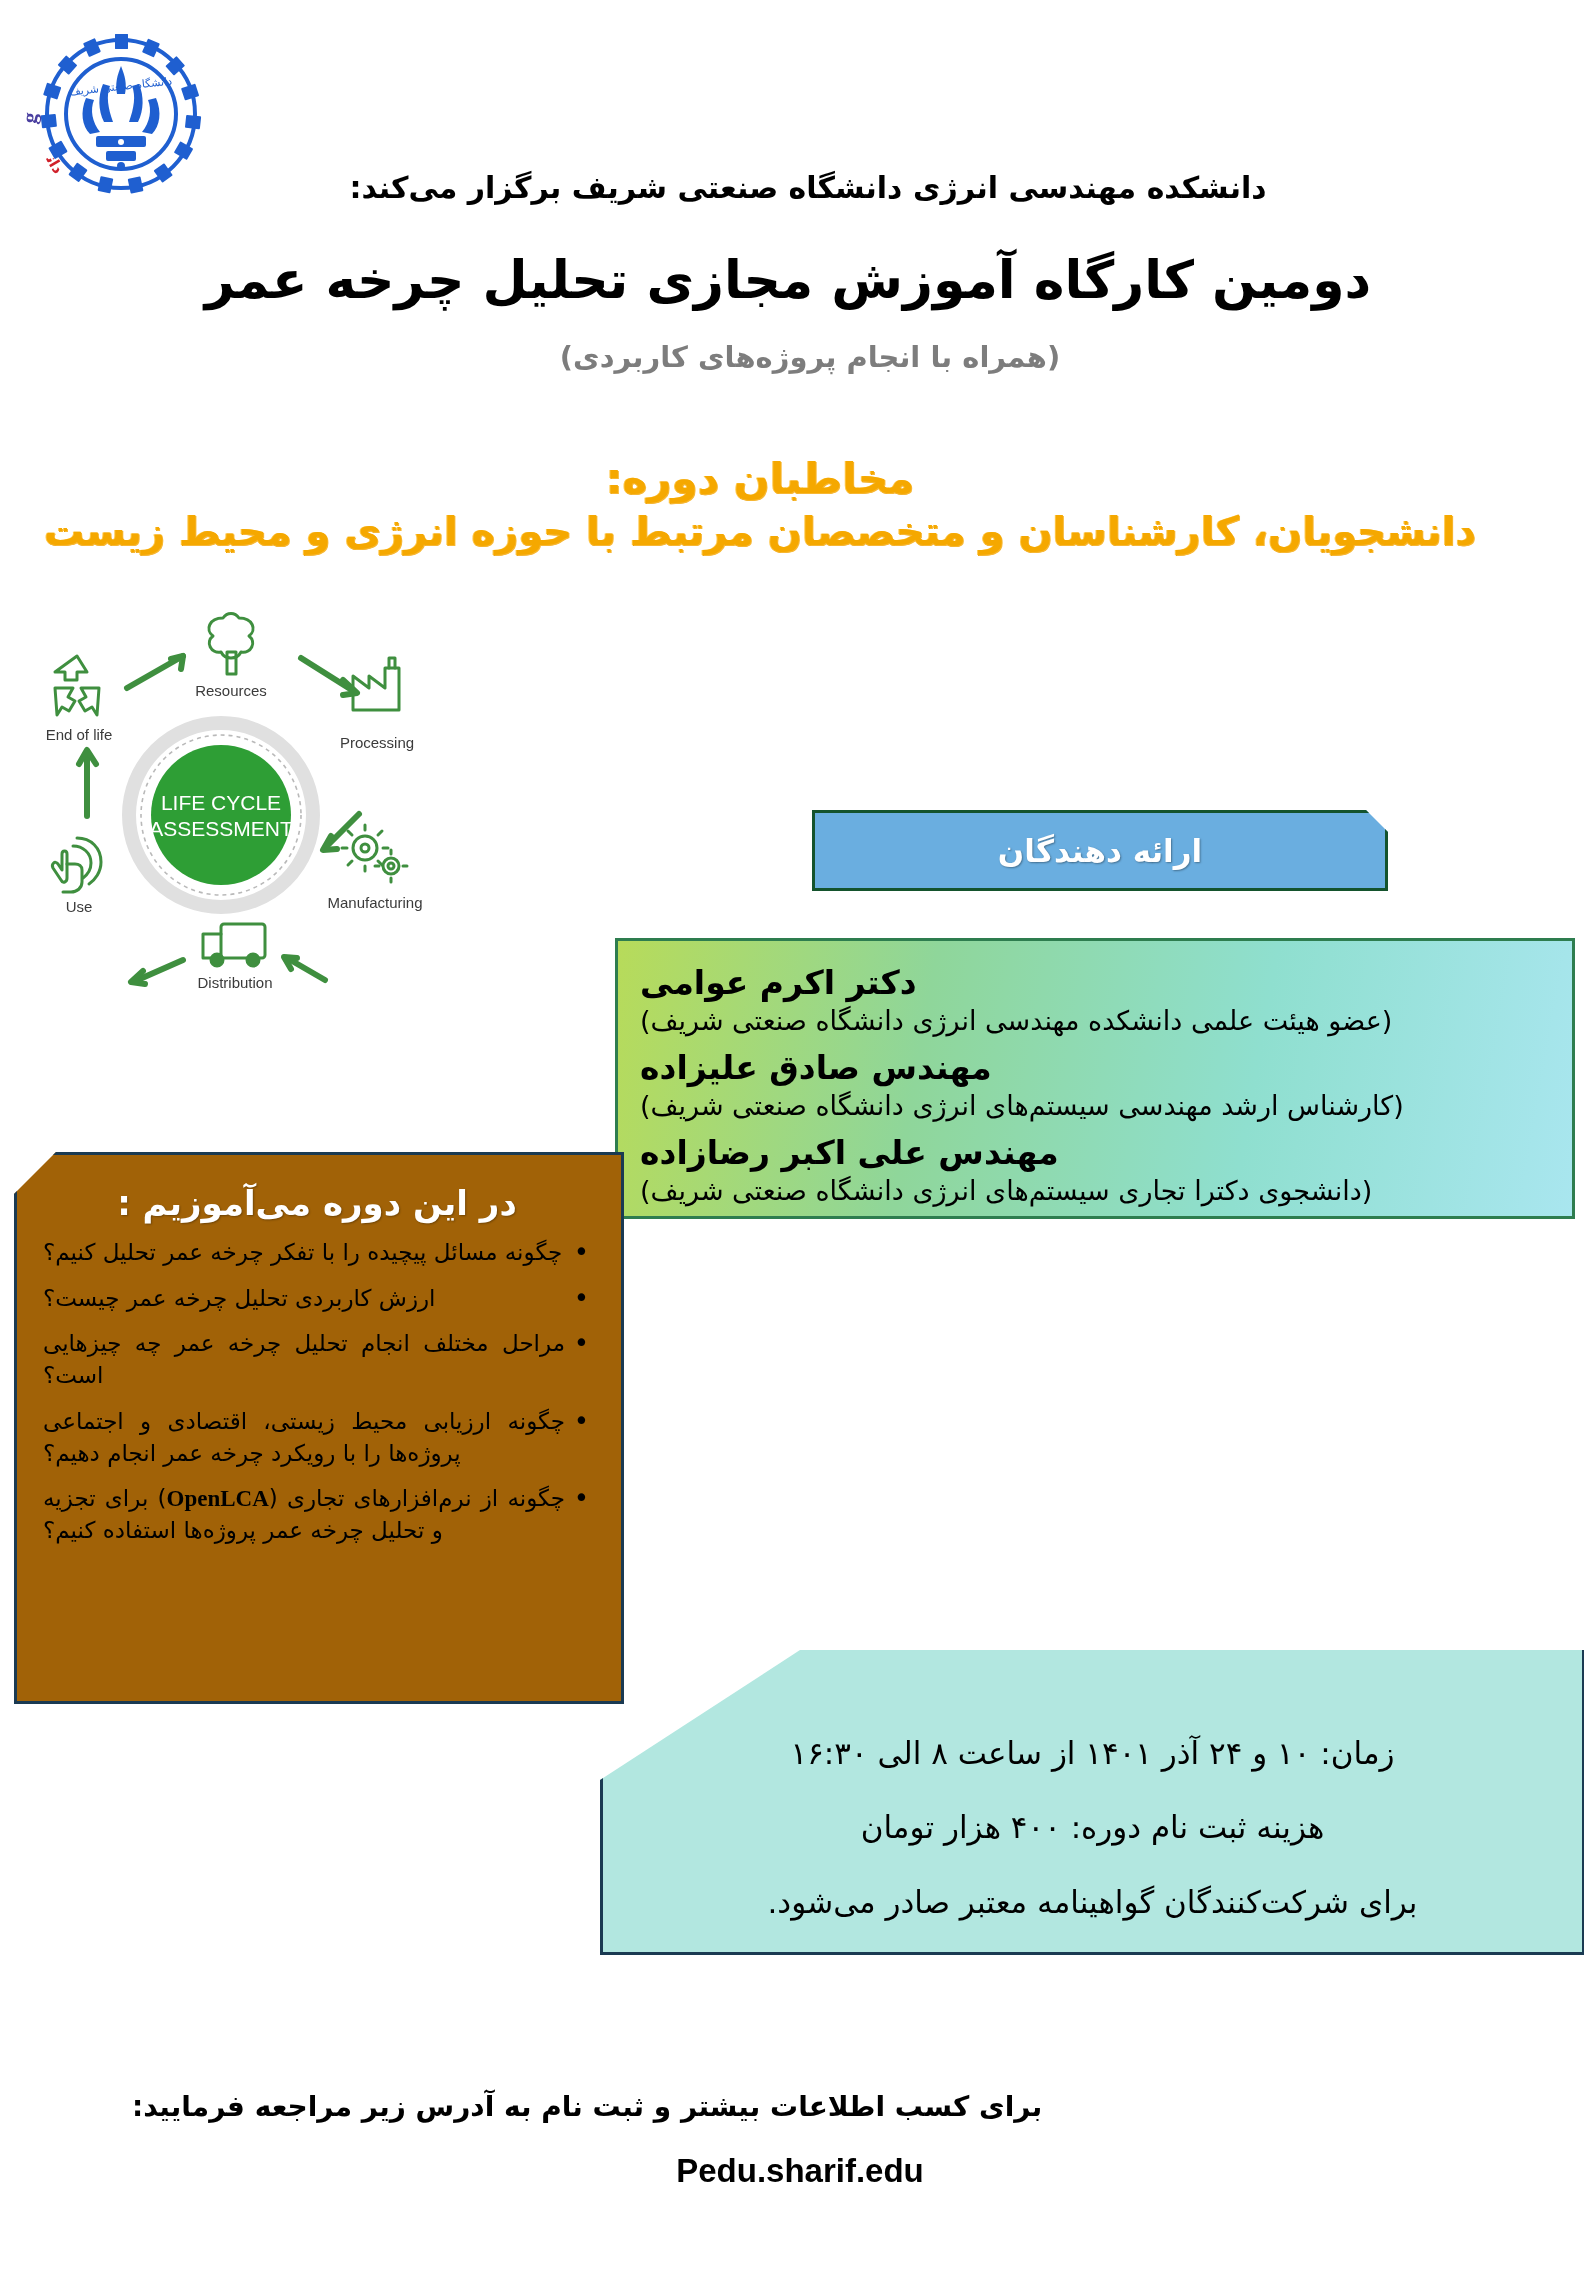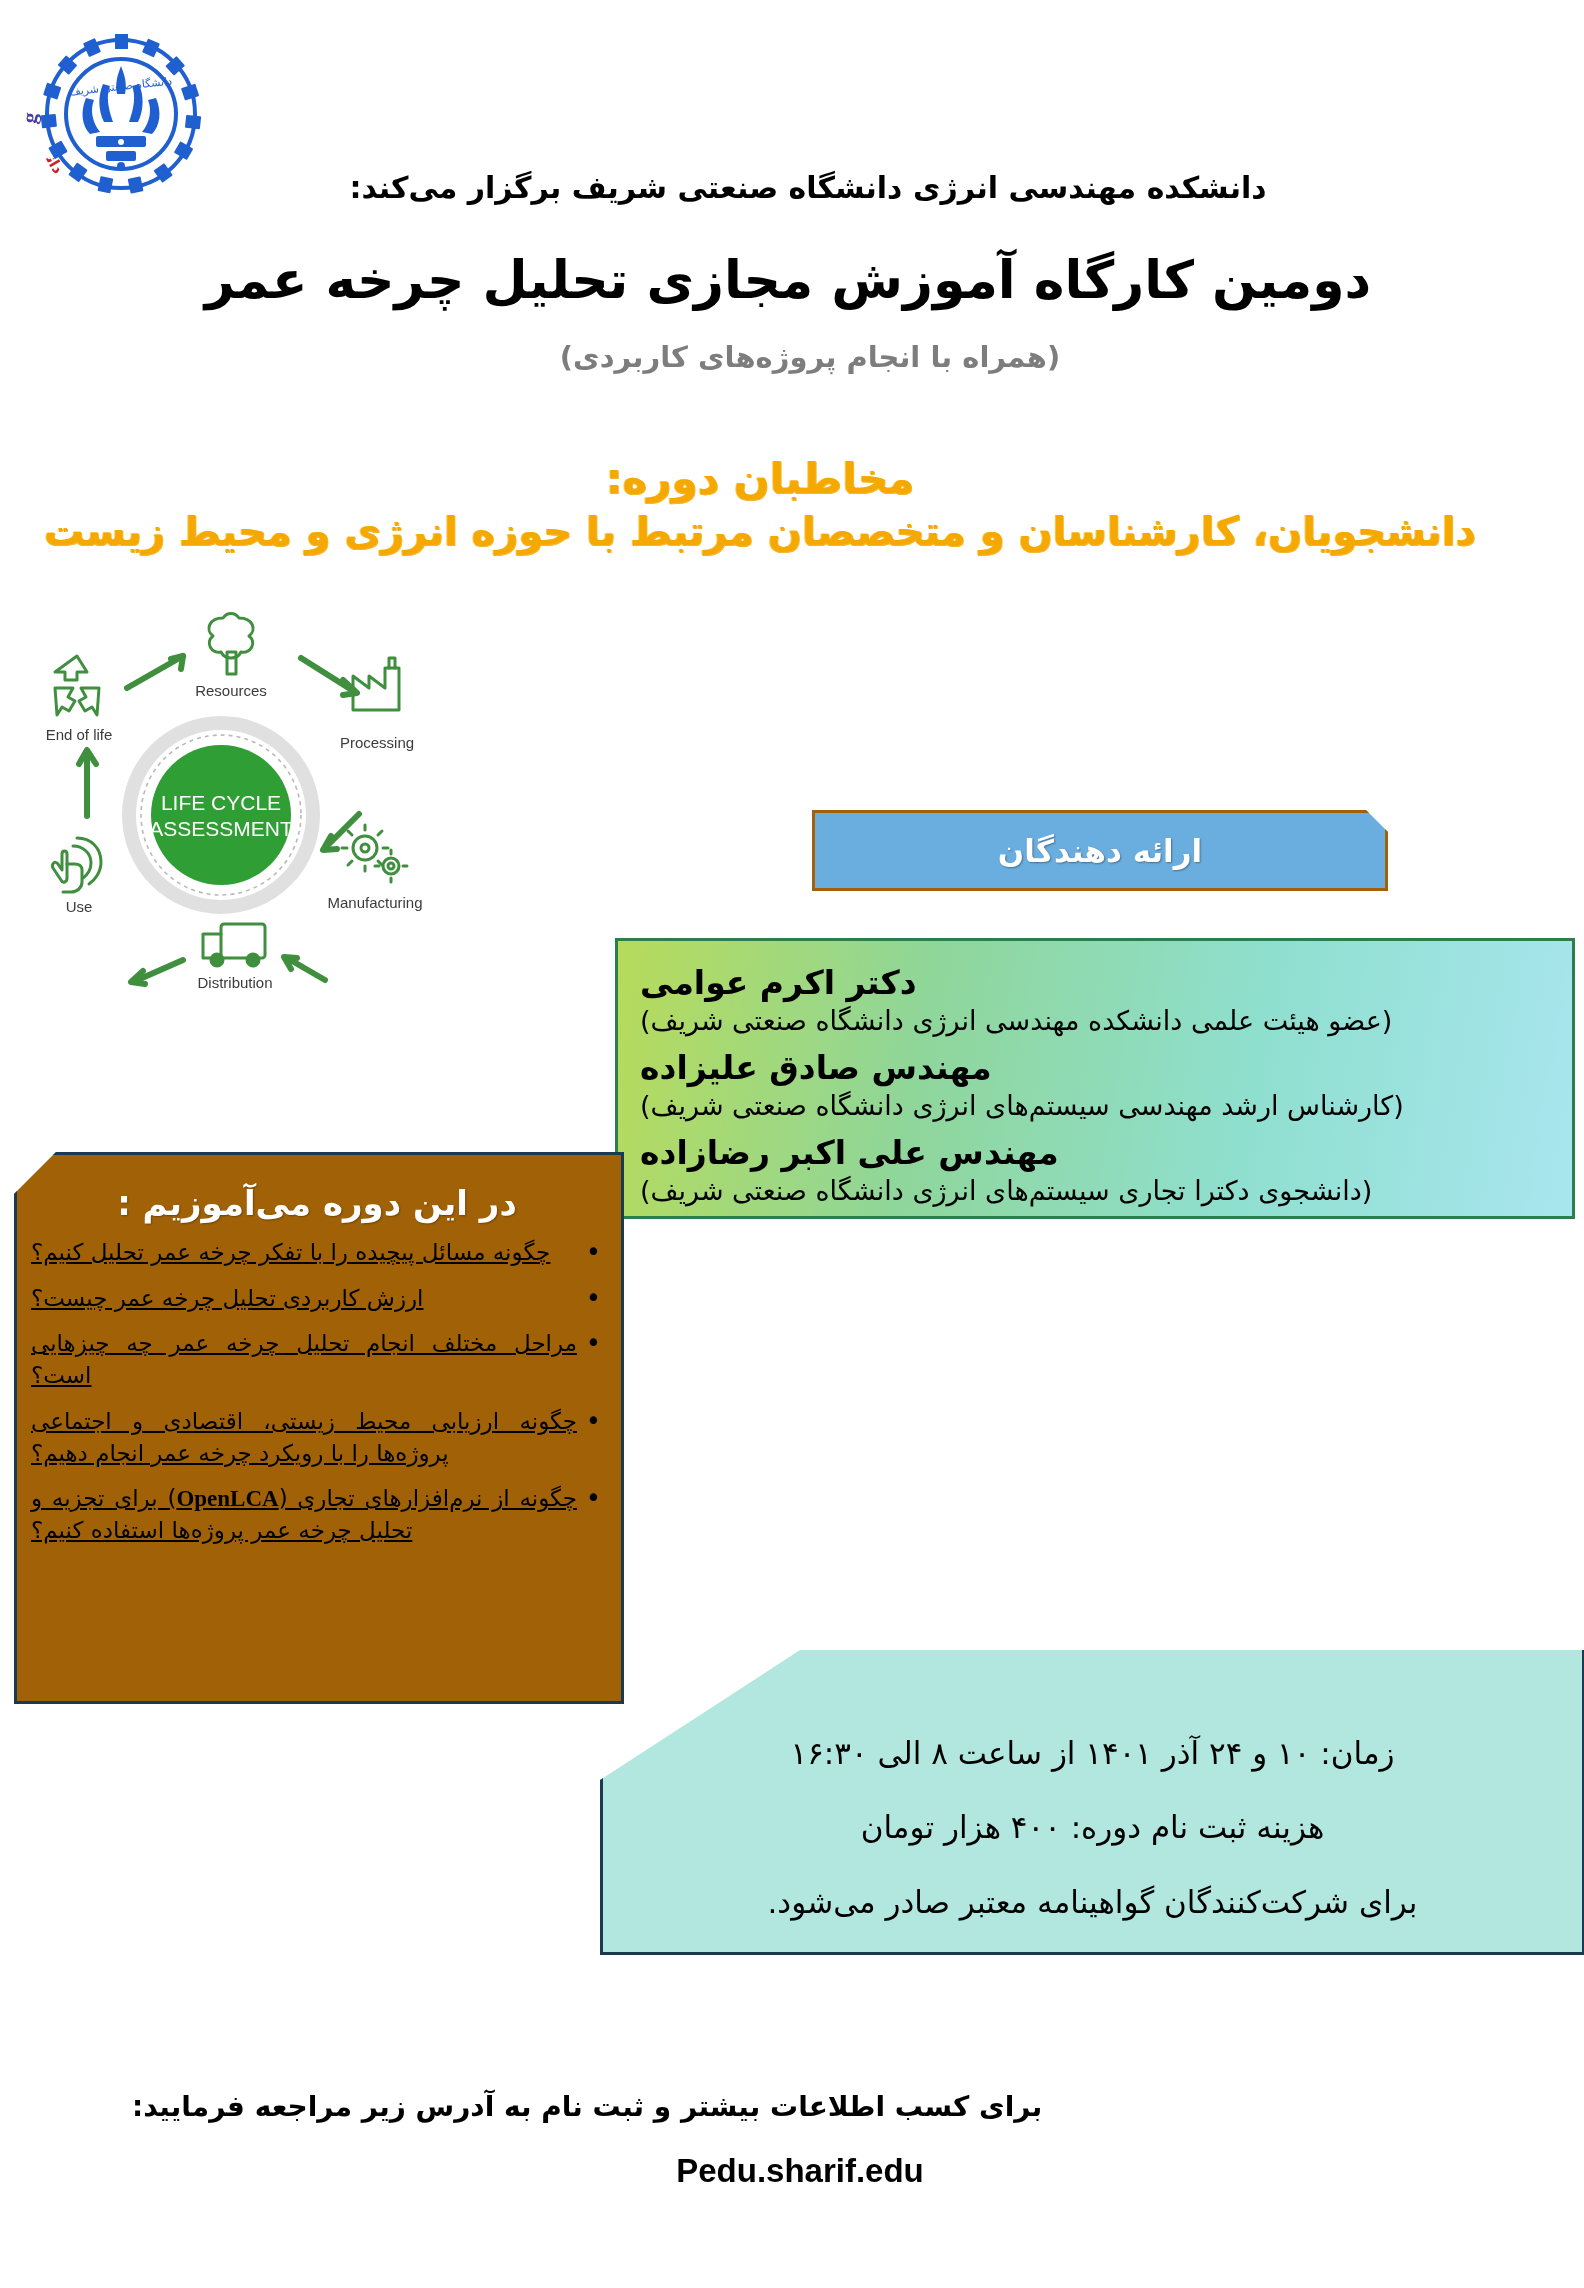--- a/index.html
+++ b/index.html
@@ -46,21 +46,21 @@
   #lca{position:absolute;left:25px;top:600px;width:430px;height:530px;}
   #lca svg{display:block;}
 
   
   #presenters-tag{
     position:absolute;left:818px;top:810px;width:570px;height:75px;
   }
   #presenters-tag .shape{
     width:100%;height:100%;
     background:#6aaee0;
-    border:3px solid #a16207;
+    border:3px solid #14532d;
     clip-path:polygon(0 0, calc(100% - 22px) 0, 100% 22px, 100% 100%, 0 100%);
     display:flex;align-items:center;justify-content:center;
   }
   #presenters-tag .label{
     color:#ffffff;font-size:31px;font-weight:bold;direction:rtl;
     text-shadow:1px 1px 2px rgba(0,0,0,.35);
   }
 
   
   #presenters-panel{
@@ -82,21 +82,21 @@
     box-sizing:border-box;
     clip-path:polygon(0 42px, 42px 0, 100% 0, 100% 100%, 0 100%);
     direction:rtl;
     padding:22px 18px 10px 14px;
   }
   #learn-title{
     text-align:center;color:#ffffff;font-size:34px;font-weight:bold;
     margin:6px 0 14px;
     text-shadow:1px 1px 2px rgba(0,0,0,.3);
   }
-  #learn-list{list-style:none;margin:0;padding:0;text-decoration:underline;}
+  #learn-list{list-style:none;margin:12px;padding:0;}
   #learn-list li{
     position:relative;color:#000;font-size:23px;line-height:1.38;
     text-align:justify;text-align-last:left;
     margin:0 0 14px 0;padding-right:26px;
   }
   #learn-list li::before{
     content:"\2022";position:absolute;right:2px;top:-2px;
     font-size:26px;color:#000;
   }
   .ltr-word{direction:ltr;unicode-bidi:embed;font-family:"Liberation Serif",serif;font-weight:bold;}

